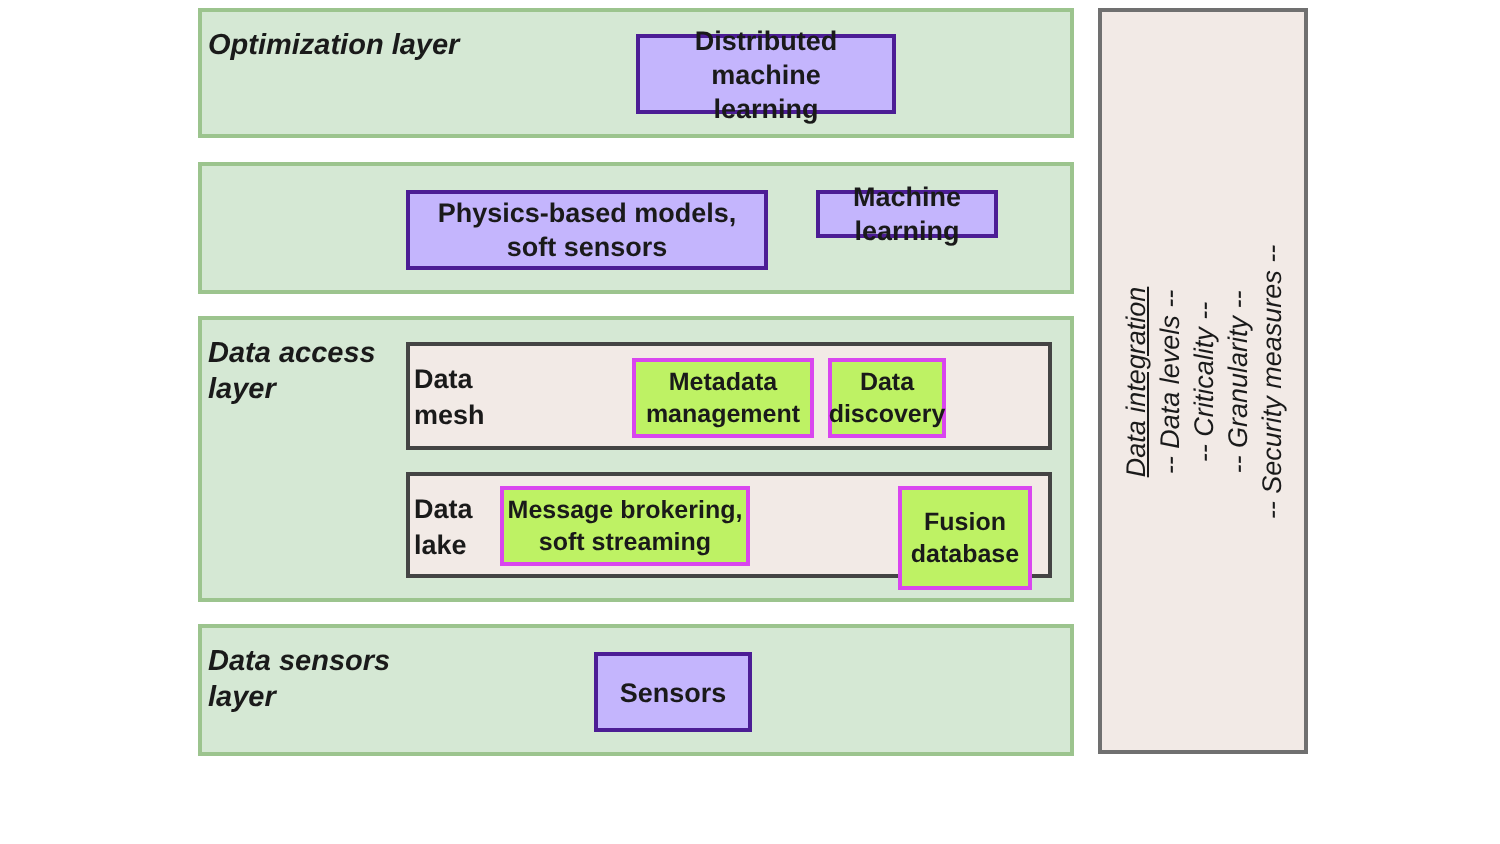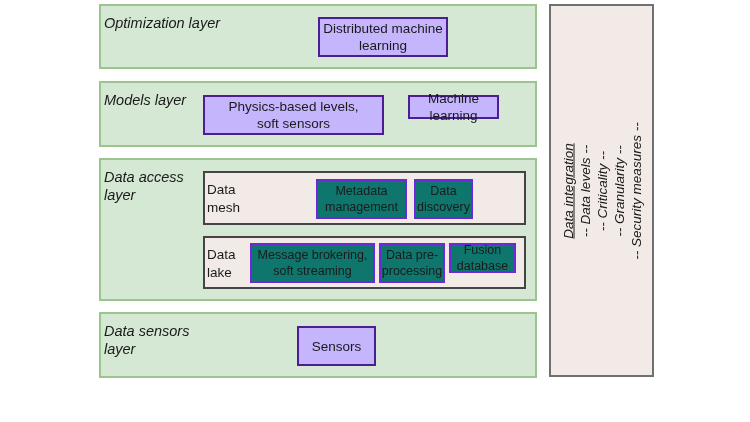--- a/index.html
+++ b/index.html
@@ -3,44 +3,43 @@
 <meta charset="utf-8">
 <style>
   html, body { margin:0; padding:0; background:#ffffff; }
   body { width:750px; height:422px; position:relative; overflow:hidden;
          font-family:"Liberation Sans", sans-serif; color:#1a1a1a; }
   .layer { position:absolute; background:#d5e8d4; border:2px solid #9cc48e; box-sizing:border-box; }
   .layer-label { position:absolute; left:3px; top:8px; font-style:italic; font-size:14.5px; line-height:18px; }
   .box { position:absolute; background:#c4b5fd; border:2px solid #4c1d95; box-sizing:border-box;
          display:flex; align-items:center; justify-content:center; text-align:center;
          font-size:13.5px; line-height:17px; }
-  .gbox { position:absolute; background:#0f766e; border:2px solid #6d28d9; box-sizing:border-box;
+  .gbox { position:absolute; background:#bef264; border:2px solid #d946ef; box-sizing:border-box;
           display:flex; align-items:center; justify-content:center; text-align:center;
           font-size:12.5px; line-height:16px; }
   .container { position:absolute; background:#f2eae6; border:2px solid #444; box-sizing:border-box; }
   .container-label { position:absolute; left:2px; top:8px; font-size:13.5px; line-height:18px; }
   .side-panel { position:absolute; left:549px; top:4px; width:105px; height:373px;
                 background:#f2eae6; border:2px solid #707070; box-sizing:border-box; }
   .side-text { position:absolute; left:50%; top:50%; transform:translate(-50%,-50%) rotate(-90deg);
                white-space:nowrap; text-align:center; font-style:italic; font-size:13.5px; line-height:17px; }
   .side-title { text-decoration:underline; }
-  .multiline { white-space:pre-line; }
+  .multiline { white-space:pre-line;font-weight:bold; }
 </style>
 </head>
 <body>
 
 <div class="layer" style="left:99px;top:4px;width:438px;height:65px;">
   <div class="layer-label multiline">Optimization layer</div>
   <div class="box multiline" style="left:217px;top:11px;width:130px;height:40px;">Distributed machine
 learning</div>
 </div>
 
 <div class="layer" style="left:99px;top:81px;width:438px;height:66px;">
-  <div class="layer-label multiline">Models layer</div>
-  <div class="box multiline" style="left:102px;top:12px;width:181px;height:40px;">Physics-based levels,
+  <div class="box multiline" style="left:102px;top:12px;width:181px;height:40px;">Physics-based models,
 soft sensors</div>
   <div class="box multiline" style="left:307px;top:12px;width:91px;height:24px;">Machine
 learning</div>
 </div>
 
 <div class="layer" style="left:99px;top:158px;width:438px;height:143px;">
   <div class="layer-label multiline">Data access
 layer</div>
 
   <div class="container" style="left:102px;top:11px;width:323px;height:54px;">
@@ -50,23 +49,21 @@
 management</div>
     <div class="gbox multiline" style="left:209px;top:6px;width:59px;height:40px;">Data
 discovery</div>
   </div>
 
   <div class="container" style="left:102px;top:76px;width:323px;height:53px;">
     <div class="container-label multiline">Data
 lake</div>
     <div class="gbox multiline" style="left:45px;top:5px;width:125px;height:40px;">Message brokering,
 soft streaming</div>
-    <div class="gbox multiline" style="left:174px;top:5px;width:66px;height:40px;">Data pre-
-processing</div>
-    <div class="gbox multiline" style="left:244px;top:5px;width:67px;height:30px;">Fusion
+    <div class="gbox multiline" style="left:244px;top:5px;width:67px;height:52px;">Fusion
 database</div>
   </div>
 </div>
 
 <div class="layer" style="left:99px;top:312px;width:438px;height:66px;">
   <div class="layer-label multiline">Data sensors
 layer</div>
   <div class="box multiline" style="left:196px;top:12px;width:79px;height:40px;">Sensors</div>
 </div>
 

